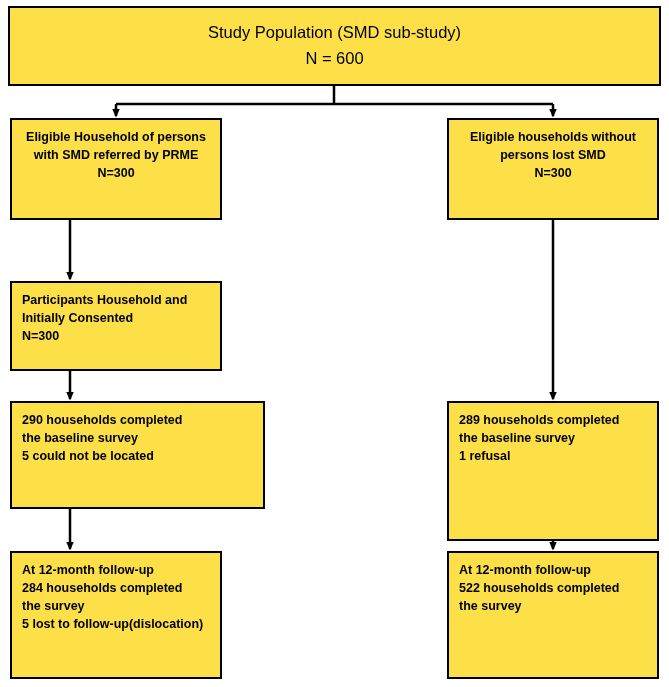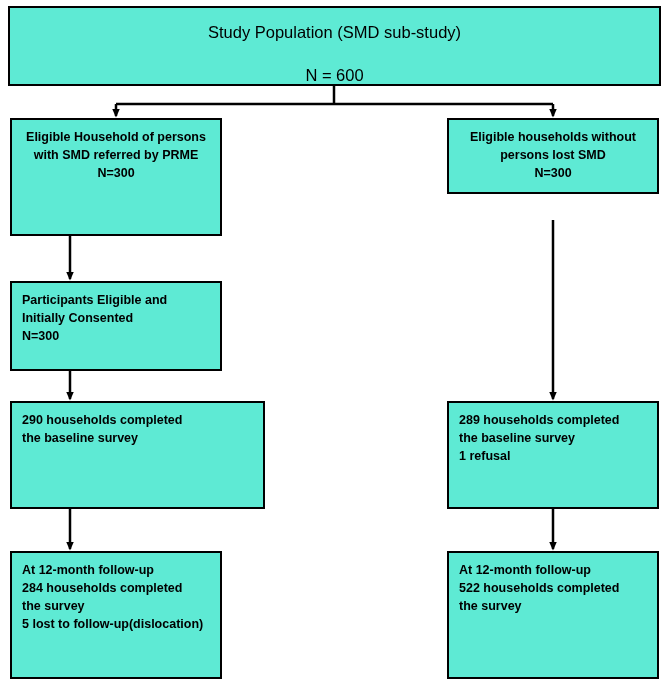--- a/index.html
+++ b/index.html
@@ -23,21 +23,21 @@
     left: 0;
     top: 0;
     width: 669px;
     height: 687px;
     pointer-events: none;
   }
   .node {
     position: absolute;
     box-sizing: border-box;
     border: 2px solid #000000;
-    background: #5eead4;
+    background: #fde047;
     padding: 8px 10px;
   }
   .node .line {
     font-size: 12.5px;
     font-weight: bold;
     line-height: 1.45;
     white-space: pre-wrap;
   }
   .node .line.spaced {
   }
@@ -49,35 +49,35 @@
     height: 80px;
     padding: 0;
   }
   #node-title .title-line {
     text-align: center;
     font-size: 16.5px;
     font-weight: normal;
     line-height: 1.2;
   }
   #node-title .title-line.t1 { margin-top: 15px; }
-  #node-title .title-line.t2 { margin-top: 23px; }
+  #node-title .title-line.t2 { margin-top: 6px; }
 
   #node-left-1 {
     left: 10px;
     top: 118px;
     width: 212px;
-    height: 118px;
+    height: 102px;
   }
   #node-left-1 .line { text-align: center; }
 
   #node-right-1 {
     left: 447px;
     top: 118px;
     width: 212px;
-    height: 76px;
+    height: 102px;
   }
   #node-right-1 .line { text-align: center; }
 
   #node-left-2 {
     left: 10px;
     top: 281px;
     width: 212px;
     height: 90px;
   }
 
@@ -85,21 +85,21 @@
     left: 10px;
     top: 401px;
     width: 255px;
     height: 108px;
   }
 
   #node-right-3 {
     left: 447px;
     top: 401px;
     width: 212px;
-    height: 108px;
+    height: 140px;
   }
 
   #node-left-4 {
     left: 10px;
     top: 551px;
     width: 212px;
     height: 128px;
   }
 
   #node-right-4 {
@@ -151,28 +151,29 @@
     <div class="line spaced">N=300</div>
   </div>
 
   <div class="node" id="node-right-1">
     <div class="line">Eligible households without</div>
     <div class="line">persons lost SMD</div>
     <div class="line spaced">N=300</div>
   </div>
 
   <div class="node" id="node-left-2">
-    <div class="line">Participants Eligible and</div>
+    <div class="line">Participants Household and</div>
     <div class="line">Initially Consented</div>
     <div class="line spaced">N=300</div>
   </div>
 
   <div class="node" id="node-left-3">
     <div class="line">290 households completed</div>
     <div class="line">the baseline survey</div>
+    <div class="line spaced">5 could not be located</div>
   </div>
 
   <div class="node" id="node-right-3">
     <div class="line">289 households completed</div>
     <div class="line">the baseline survey</div>
     <div class="line spaced">1 refusal</div>
   </div>
 
   <div class="node" id="node-left-4">
     <div class="line">At 12-month follow-up</div>

